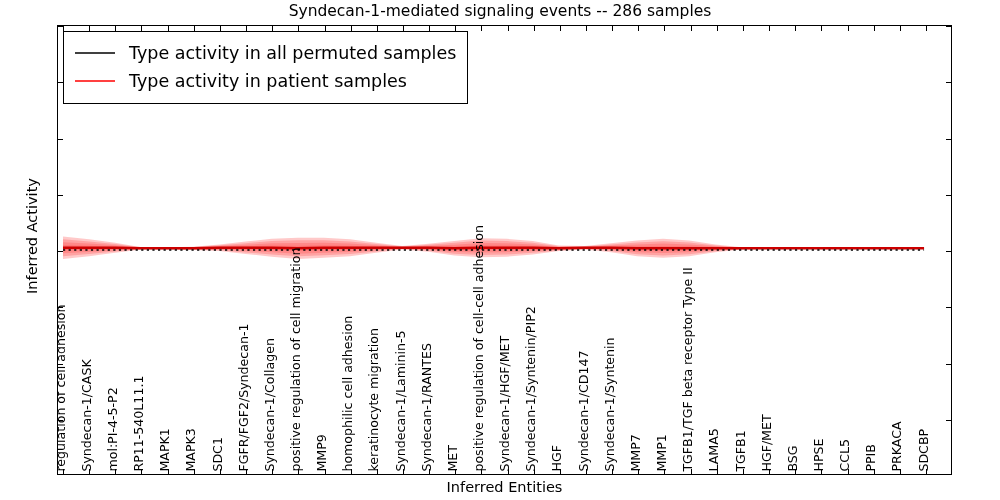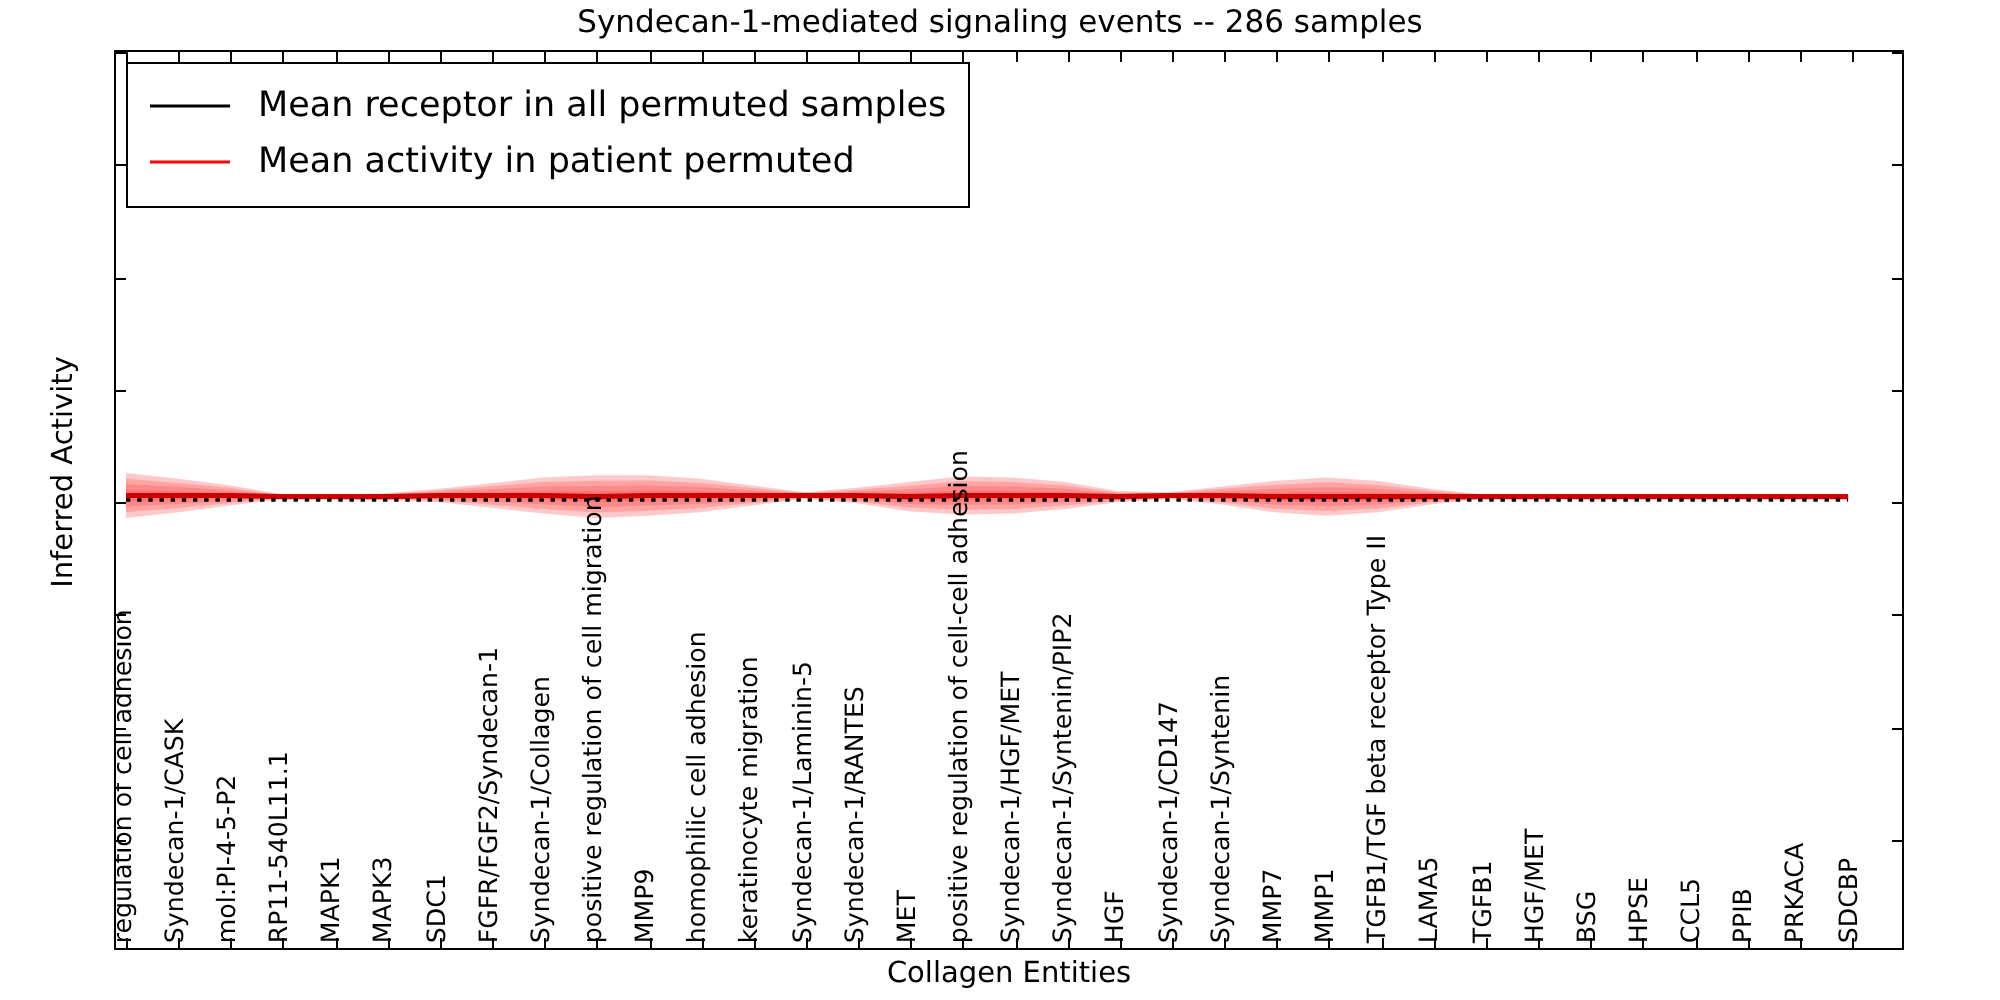--- a/index.html
+++ b/index.html
@@ -286,25 +286,25 @@
         <div class="ytick-mark-right" style="top: 337.5px;"></div>
         <div class="ytick-mark-in" style="top: 393.75px;"></div>
         <div class="ytick-mark-right" style="top: 393.75px;"></div>
       </div>
 
     <div id="legend">
       <div class="legend-row">
         <svg class="legend-swatch" viewBox="0 0 40 4" preserveAspectRatio="none" style="height:4px">
           <line x1="0" y1="2" x2="40" y2="2" stroke="#000000" stroke-width="1.6"></line>
         </svg>
-        <span class="legend-text">Mean receptor in all permuted samples</span>
+        <span class="legend-text">Type activity in all permuted samples</span>
       </div>
       <div class="legend-row">
         <svg class="legend-swatch" viewBox="0 0 40 4" preserveAspectRatio="none" style="height:4px">
           <line x1="0" y1="2" x2="40" y2="2" stroke="#ff0000" stroke-width="1.6"></line>
         </svg>
-        <span class="legend-text">Mean activity in patient permuted</span>
+        <span class="legend-text">Type activity in patient samples</span>
       </div>
     </div>
   </div>
 
-  <div id="x-axis-label">Collagen Entities</div>
+  <div id="x-axis-label">Inferred Entities</div>
 </div>
 
 </body></html>

